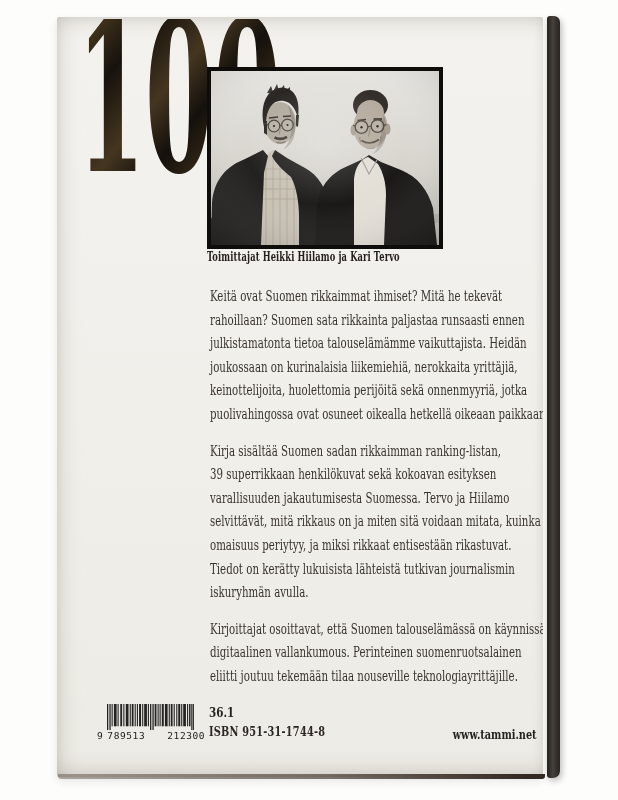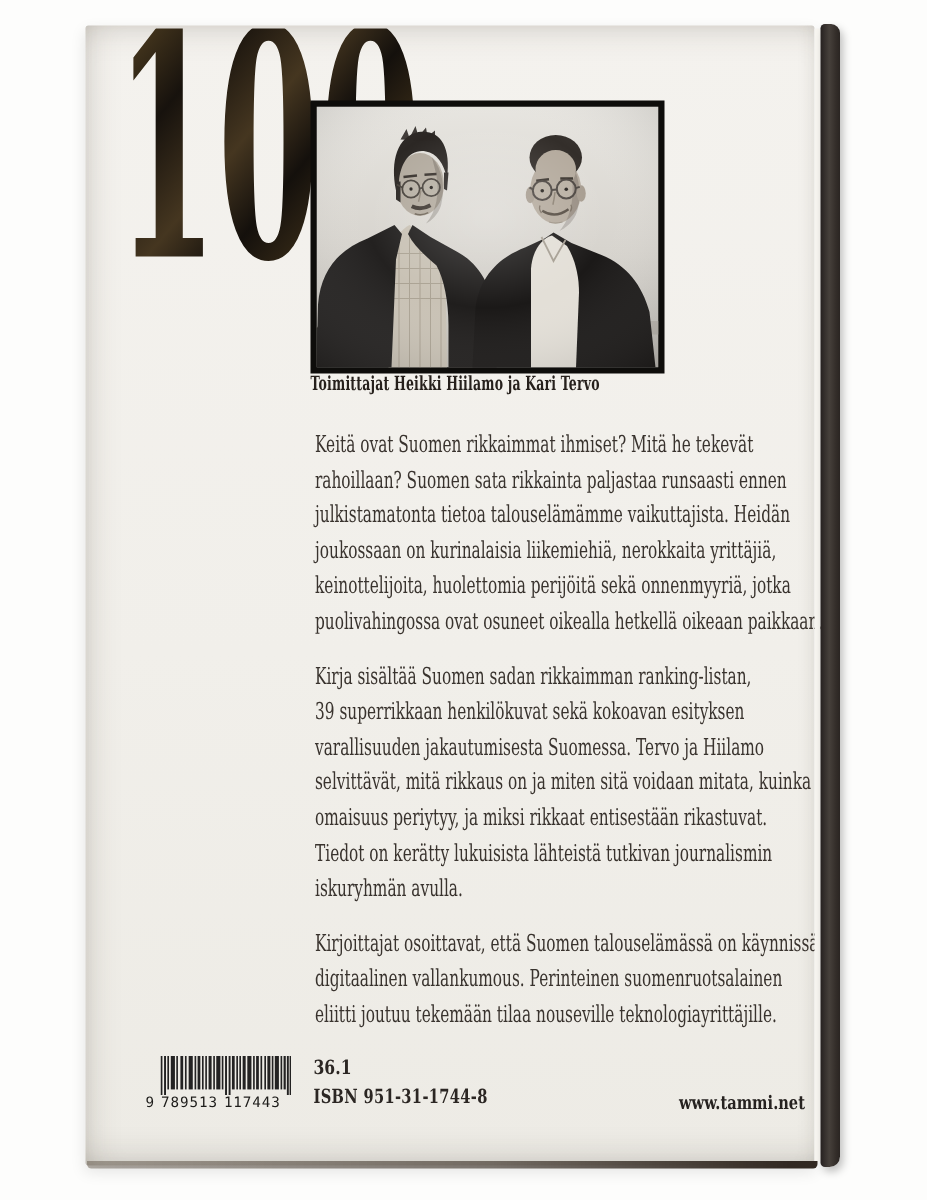--- a/index.html
+++ b/index.html
@@ -37,21 +37,21 @@
          font-size:15.5px;line-height:23.6px;transform:scaleX(.66);transform-origin:0 0;}
   .blurb .para{margin:0 0 13px 0;}
   .blurb .line{white-space:nowrap;}
   
   .barcode{position:absolute;left:40px;top:687px;width:100px;}
   .barcode .bars{display:block;margin-left:10px;}
   .barcode .digits{display:flex;align-items:baseline;margin-top:0px;
          font-family:"DejaVu Sans Mono","Liberation Mono",monospace;
          font-size:9.5px;color:#1d1c1a;letter-spacing:.6px;}
   .barcode .digits .d1{margin-right:4px;}
-  .barcode .digits .d2{margin-right:4px;}
+  .barcode .digits .d2{margin-right:22px;}
   .dewey{position:absolute;left:152px;top:688px;font-size:13px;font-weight:bold;color:#2b2623;
          transform:scaleX(.8);transform-origin:0 0;}
   .isbn{position:absolute;left:152px;top:707px;font-size:13px;font-weight:bold;color:#2b2623;
          white-space:nowrap;transform:scaleX(.75);transform-origin:0 0;letter-spacing:.3px;}
   .website{position:absolute;right:6px;top:710px;font-size:12.5px;font-weight:bold;color:#262220;
          white-space:nowrap;transform:scaleX(.78);transform-origin:100% 0;}
 </style>
 </head>
 <body>
 
@@ -227,21 +227,21 @@
             <rect x="83.2" y="0" width="3" height="24"></rect>
           <rect x="87.4" y="0" width="1.2" height="24"></rect>
             <rect x="89.6" y="0" width="1.6" height="24"></rect>
           <rect x="92" y="0" width="1.4" height="28"></rect>
             <rect x="94" y="0" width="1" height="28"></rect>
         </g>
       </svg>
       <div class="digits">
         <span class="d1">9</span>
         <span class="d2">789513</span>
-        <span class="d3">117443</span>
+        <span class="d3">212300</span>
       </div>
     </div>
 
     <div class="dewey">36.1</div>
     <div class="isbn">ISBN 951-31-1744-8</div>
     <div class="website">www.tammi.net</div>
 
   </div>
 
   <div class="page-sliver"></div>

